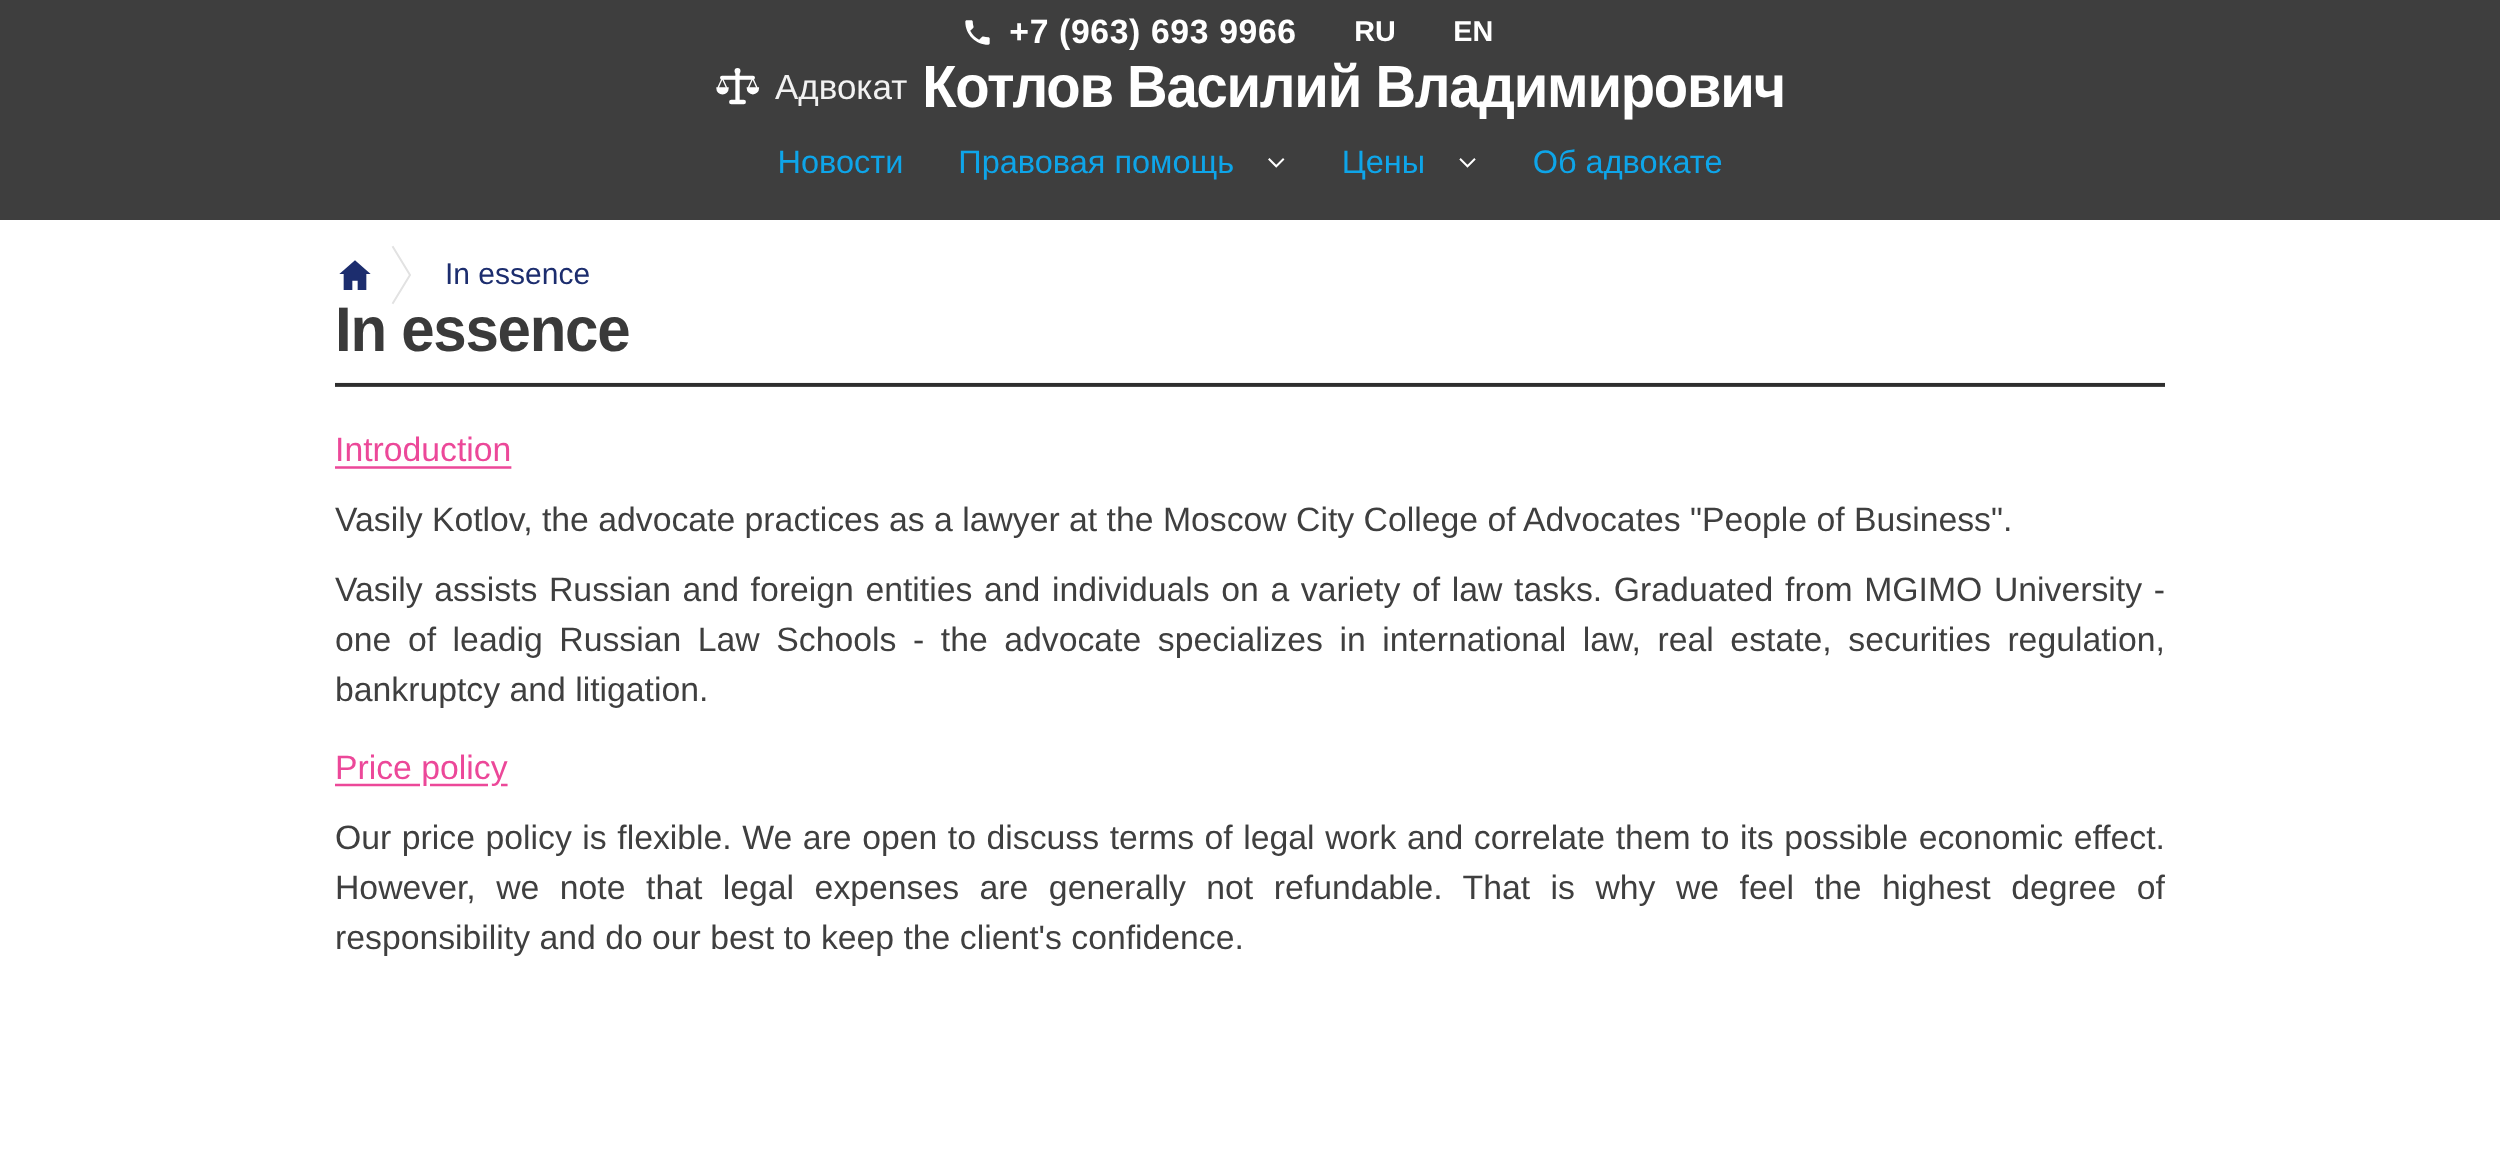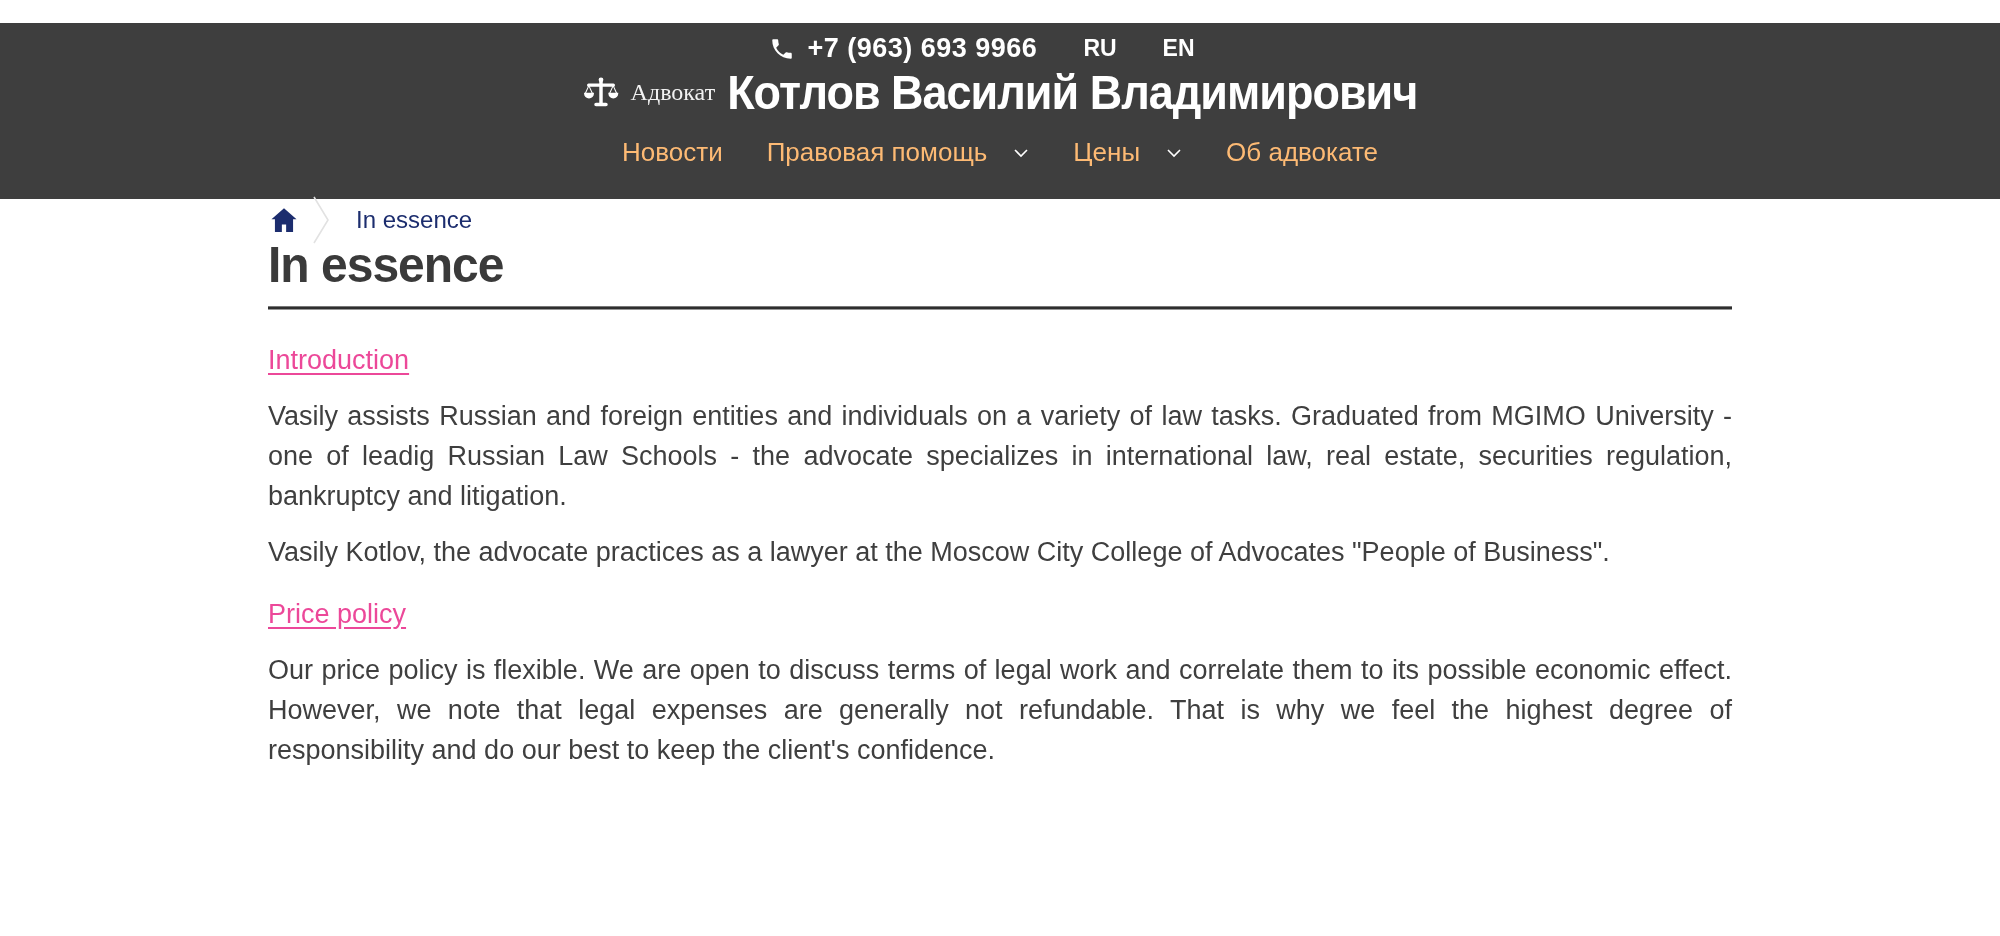--- a/index.html
+++ b/index.html
@@ -3,44 +3,44 @@
 <meta charset="utf-8">
 <style>
   html,body{margin:0;padding:0;background:#ffffff;}
   .viewport{
     position:relative;width:2000px;height:936px;overflow:hidden;
     font-family:"Liberation Sans","DejaVu Sans",sans-serif;background:#ffffff;
   }
   
   .site-header{
     position:absolute;top:0;left:0;width:100%;height:176px;
-    background:#3e3e3e;color:#ffffff;margin-top:23px;
+    background:#3e3e3e;color:#ffffff;
   }
   .header-top{
     display:flex;justify-content:center;align-items:center;
     padding-top:10px;gap:46px;transform:translateX(-18px);
   }
   .phone-link{
     display:flex;align-items:center;gap:12px;color:#ffffff;text-decoration:none;
     font-size:27px;font-weight:700;letter-spacing:.5px;
   }
   .lang-link{color:#ffffff;text-decoration:none;font-size:23px;font-weight:700;text-align:center;}
   .brand-row{
     display:flex;justify-content:center;align-items:center;gap:12px;margin-top:6px;
   }
-  .brand-prefix{font-size:24px;color:#f2f2f2;font-family:Liberation Serif, serif;}
+  .brand-prefix{font-size:28px;color:#f2f2f2;}
   .brand-name{
     font-size:45px;font-weight:700;letter-spacing:-1px;line-height:1;
     transform:scaleY(1.06);
   }
   .main-nav{
     display:flex;justify-content:center;align-items:center;gap:44px;margin-top:22px;
   }
   .nav-item{
-    display:flex;align-items:center;gap:26px;color:#fdba74;text-decoration:none;
+    display:flex;align-items:center;gap:26px;color:#0ea5e9;text-decoration:none;
     font-size:26px;font-weight:400;
   }
   
   .breadcrumb{
     position:absolute;left:268px;top:192px;display:flex;align-items:center;height:56px;
   }
   .crumb-home{display:flex;align-items:center;margin-right:8px;}
   .crumb-sep{margin-right:22px;display:flex;align-items:center;}
   .crumb-current{color:#1c2d6e;font-size:24px;}
   
@@ -161,21 +161,21 @@
           <polyline points="6,4 20,27 6,50"></polyline>
         </svg>
       </span>
       <span class="crumb-current">In essence</span>
     </div>
 
     <h1 class="page-title">In essence</h1>
 
     <article class="article">
       <p class="heading-link"><a href="#">Introduction</a></p>
+      <p>Vasily Kotlov, the advocate practices as a lawyer at the Moscow City College of Advocates "People of Business".</p>
       <p>Vasily assists Russian and foreign entities and individuals on a variety of law tasks. Graduated from MGIMO University - one of leadig Russian Law Schools - the advocate specializes in international law, real estate, securities regulation, bankruptcy and litigation.</p>
-      <p>Vasily Kotlov, the advocate practices as a lawyer at the Moscow City College of Advocates "People of Business".</p>
       <p class="heading-link"><a href="#">Price policy</a></p>
       <p>Our price policy is flexible. We are open to discuss terms of legal work and correlate them to its possible economic effect. However, we note that legal expenses are generally not refundable. That is why we feel the highest degree of responsibility and do our best to keep the client's confidence.</p>
 
     </article>
 
   </main>
 </div>
 
 </body></html>

